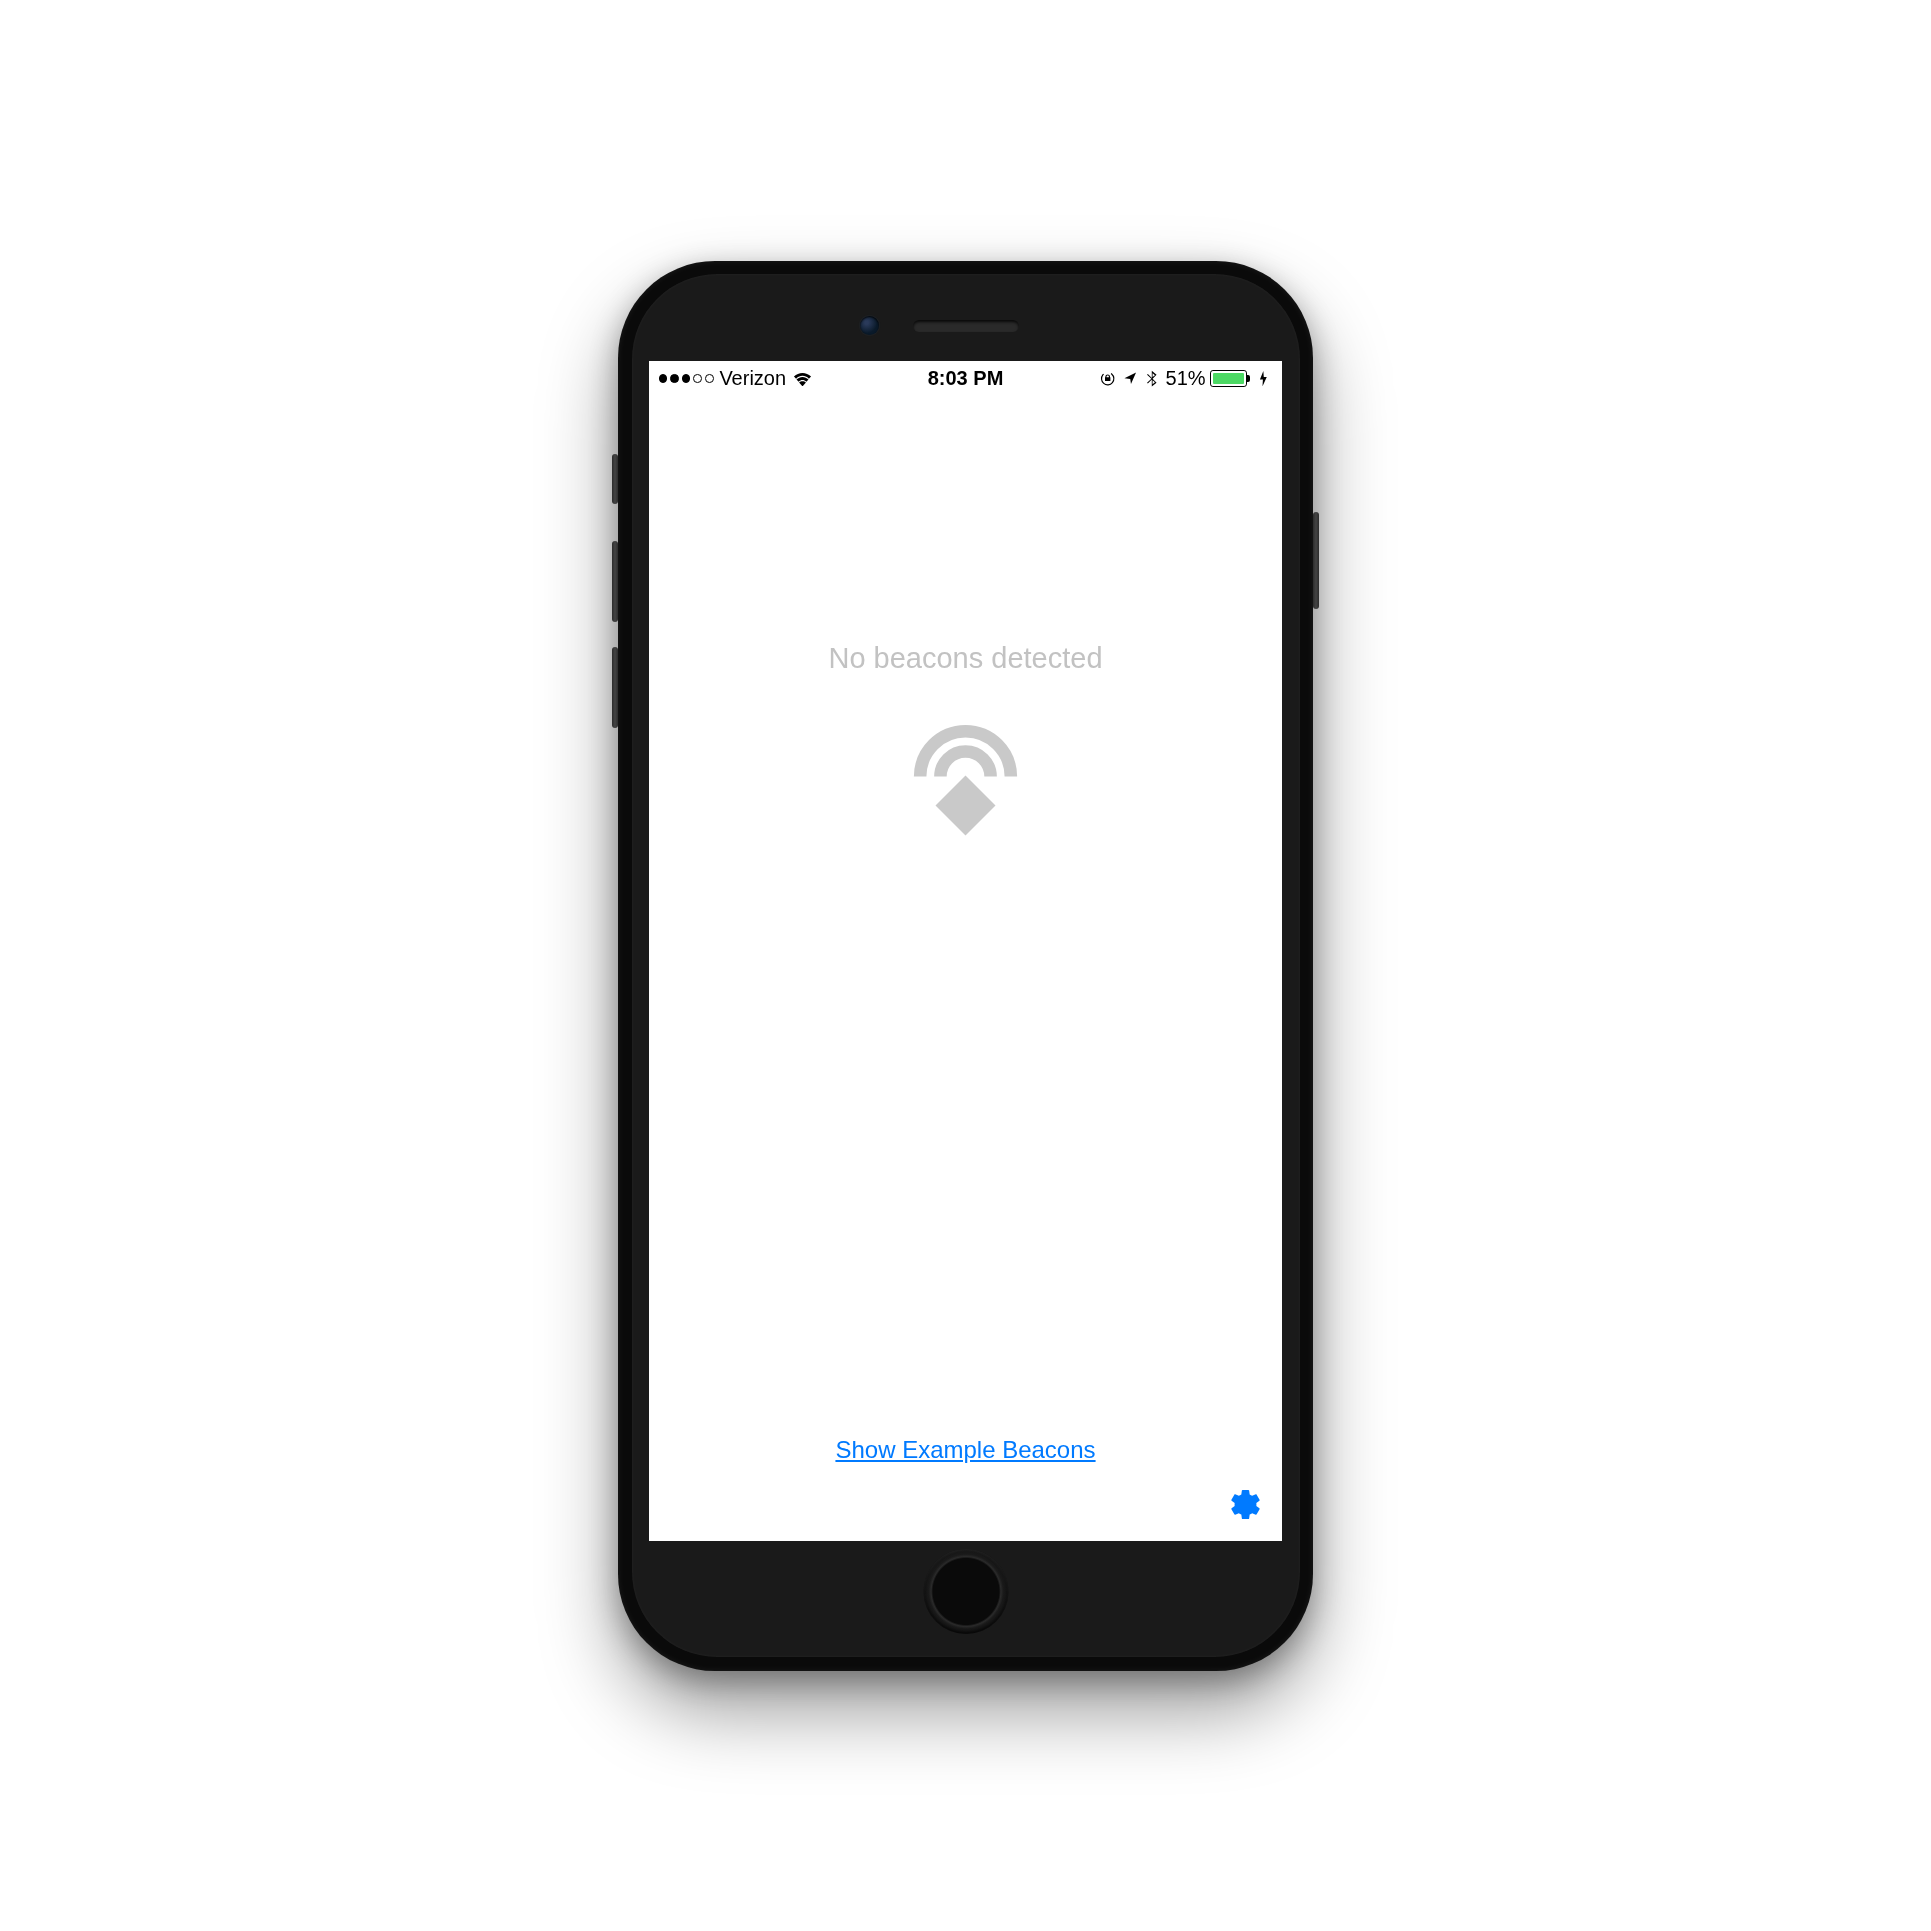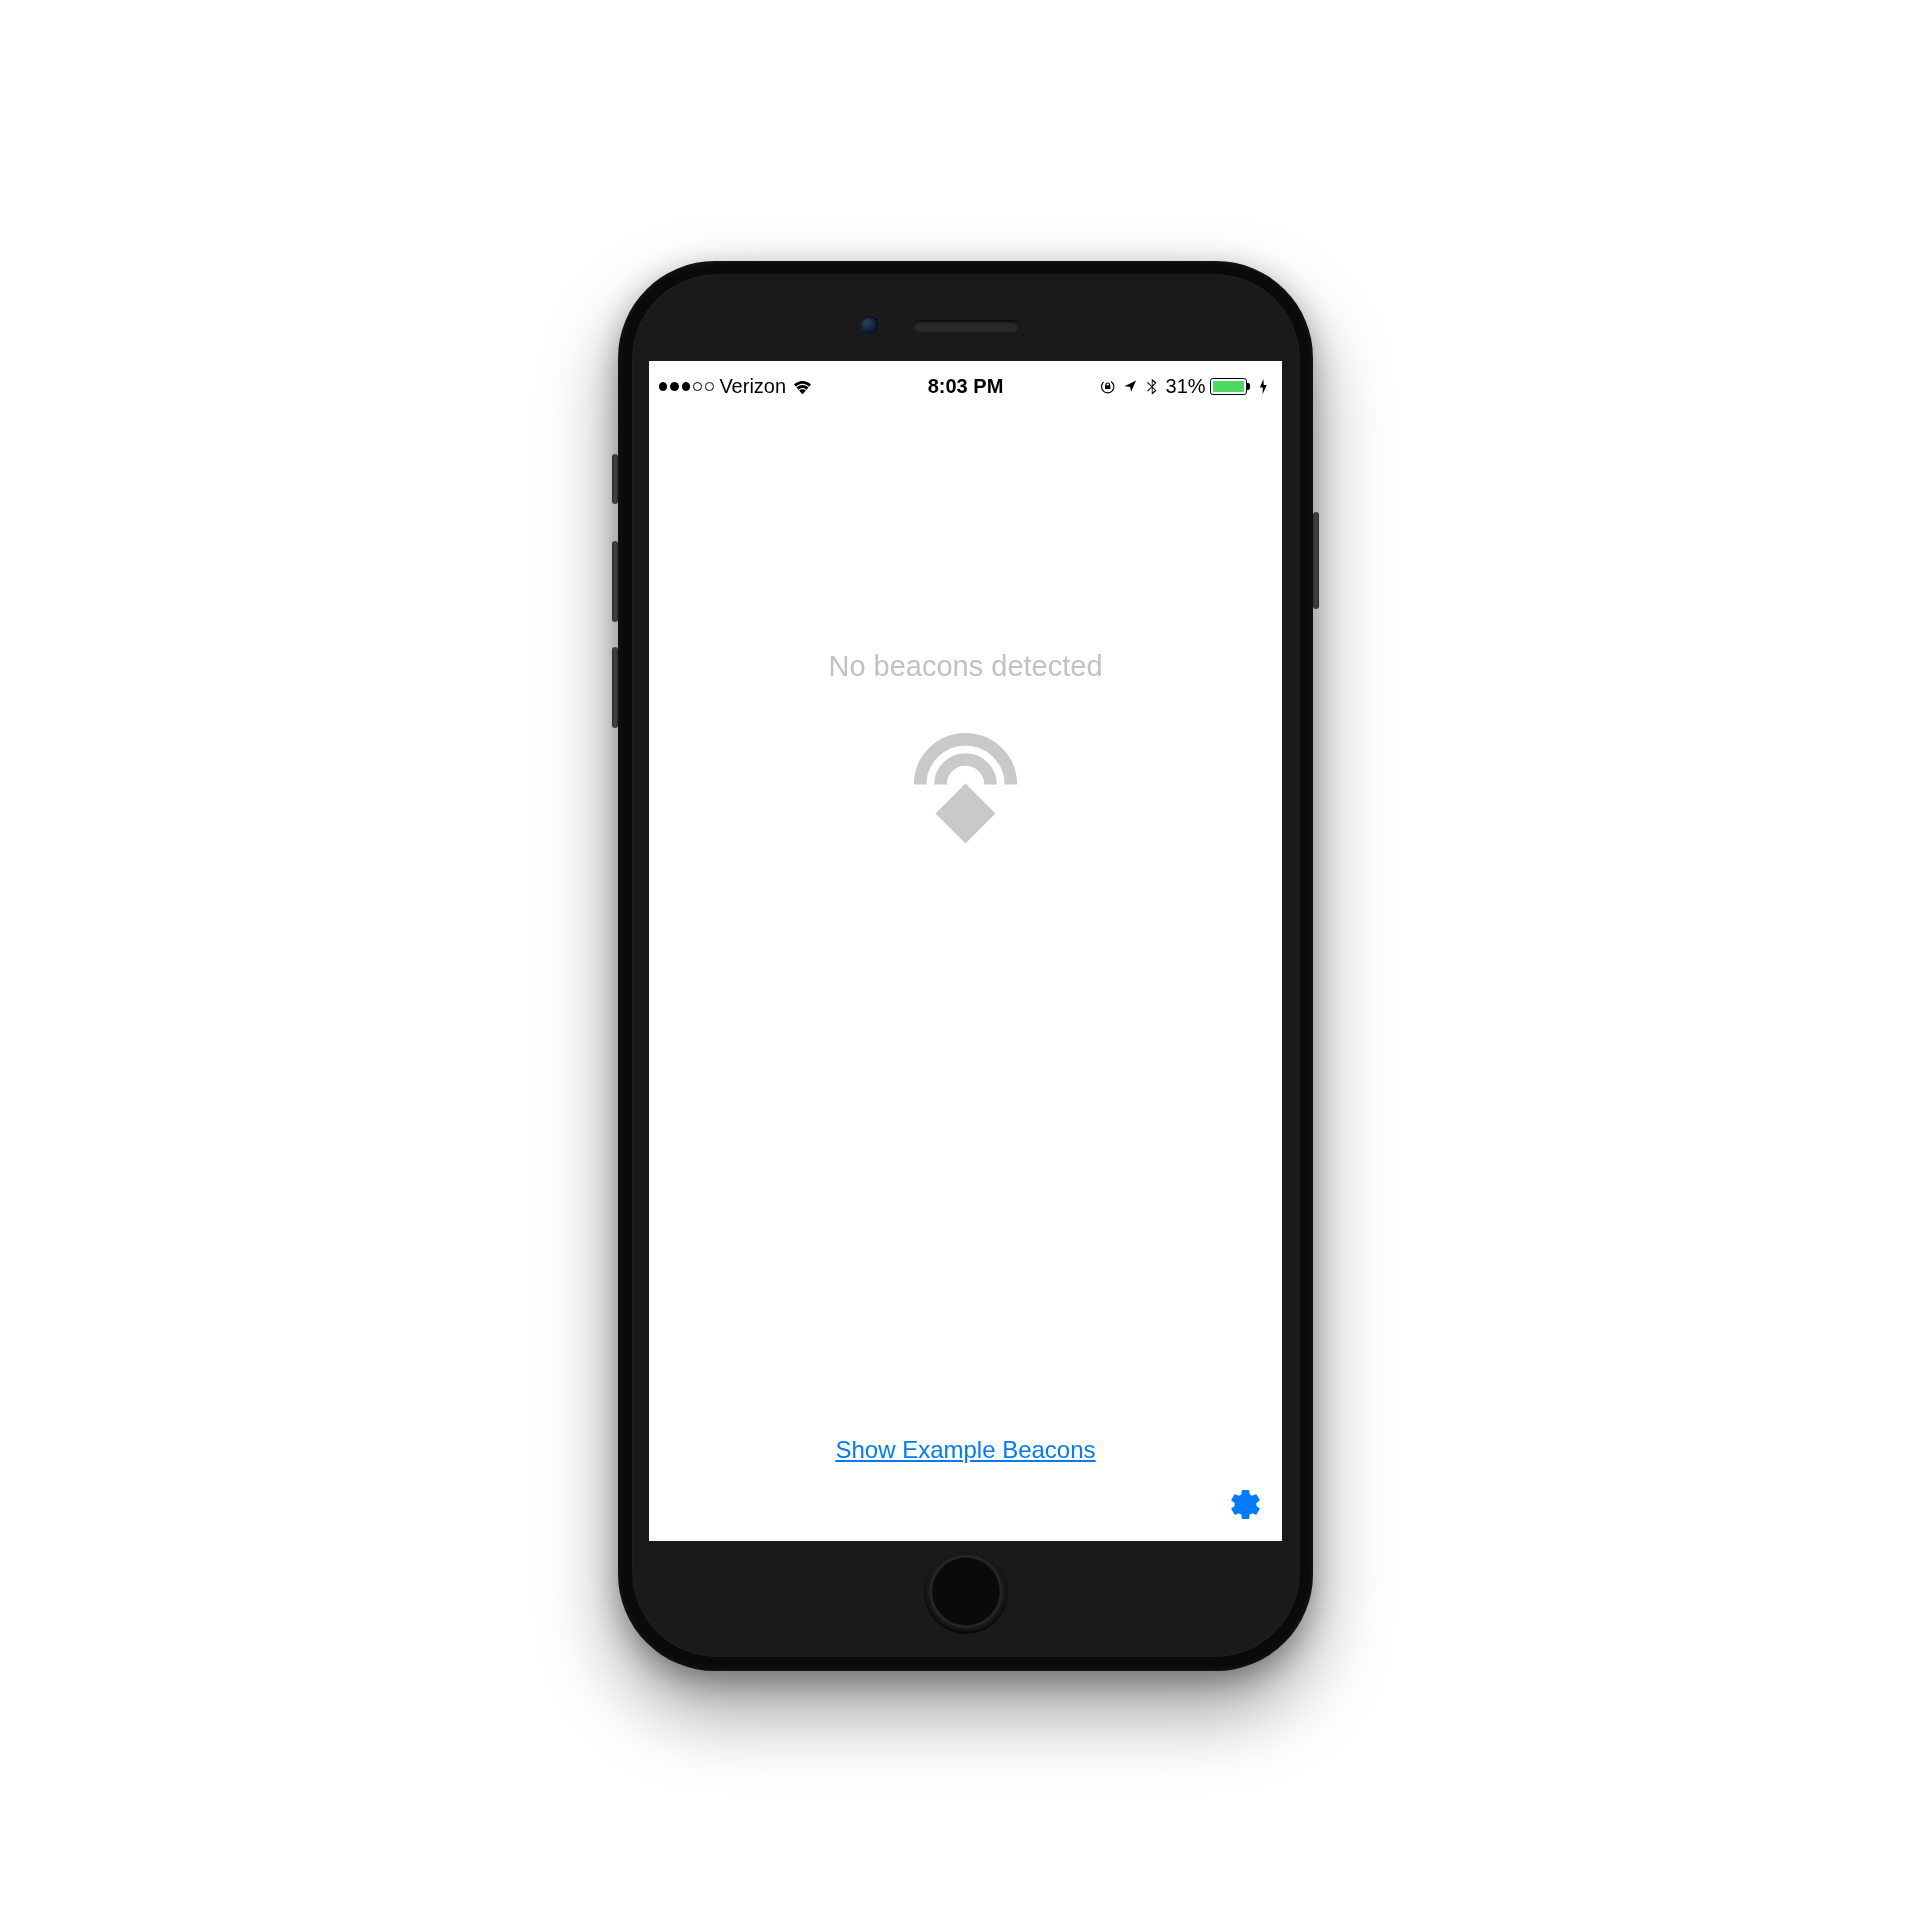--- a/index.html
+++ b/index.html
@@ -122,21 +122,20 @@
     
     .status-bar {
       height: 35px;
       display: flex;
       align-items: center;
       justify-content: space-between;
       padding: 0 9.7px;
       font-size: 20px;
       color: #000;
       position: relative;
-      margin-top: 8px;
     }
     .status-left {
       display: flex;
       align-items: center;
       gap: 5.8px;
     }
     .signal-dots {
       display: flex;
       gap: 2.9px;
       align-items: center;
@@ -301,21 +300,21 @@
           <div class="tiny-icon">
             <svg viewBox="0 0 20 20" width="14.5" height="14.5">
               <path d="M2 10 L18 2 L11 18 L10 11 Z" fill="#000"></path>
             </svg>
           </div>
           <div class="tiny-icon">
             <svg viewBox="0 0 14 22" width="11.6" height="17.4">
               <path d="M7 1 L13 6 L8 11 L13 16 L7 21 L7 12 L2 17 L1 16 L6.5 11 L1 6 L2 5 L7 10 Z M8 4 L8 9 L11 6.5 Z M8 13 L8 18 L11 15.5 Z" fill="#000"></path>
             </svg>
           </div>
-          <span class="battery-pct">31%</span>
+          <span class="battery-pct">51%</span>
           <div class="battery-icon">
             <div class="battery-body">
                 <div class="battery-fill"></div>
               </div>
             <div class="battery-tip"></div>
           </div>
           <div class="tiny-icon">
             <svg viewBox="0 0 10 18" width="8.7" height="15.4">
               <path d="M5 0 L1 10 L4.5 10 L4 18 L9 7 L5.5 7 Z" fill="#000"></path>
             </svg>

